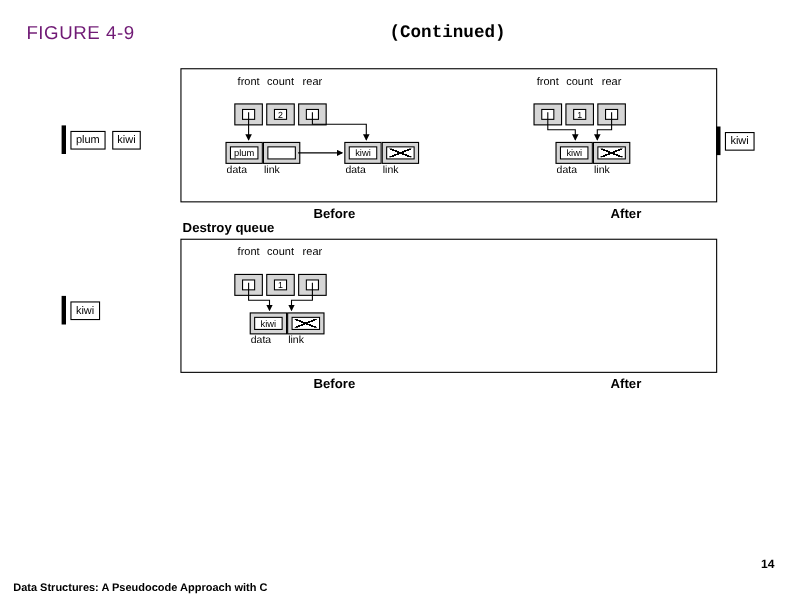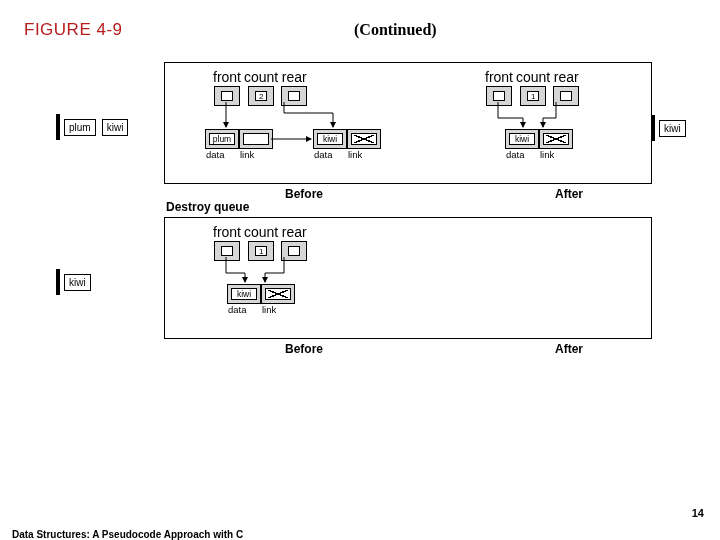--- a/index.html
+++ b/index.html
@@ -16,34 +16,34 @@
     position: absolute;
     left: 24px;
     top: 20px;
     display: flex;
     align-items: baseline;
     gap: 10px;
   }
   .fig-label {
     font-family: "Trebuchet MS", Arial, sans-serif;
     font-size: 17px;
-    color: #b91c1c;
+    color: #701a75;
     letter-spacing: 0.5px;
   }
   .fig-title {
     font-family: "Trebuchet MS", Arial, sans-serif;
     font-size: 17px;
     color: #888;
     letter-spacing: 0.5px;
   }
   .continued {
     position: absolute;
     left: 354px;
     top: 21px;
-    font-family: Liberation Serif, serif;
+    font-family: Liberation Mono, monospace;
     font-weight: bold;
     font-size: 16px;
   }
   .diagram-area {
     position: absolute;
     left: 56px;
     top: 62px;
     width: 600px;
   }
   .section-label {
@@ -135,22 +135,22 @@
     background: #fff;
     width: 12px;
     height: 10px;
     box-sizing: border-box;
     font-size: 8px;
     display: flex;
     align-items: center;
     justify-content: center;
   }
   .hdr-row .toplab {
-    font-size: 14px;
-    margin-bottom: 1px;
+    font-size: 10px;
+    margin-bottom: 14px;
   }
 
   
   .node {
     position: absolute;
     display: flex;
   }
   .node .ncell {
     border: 1px solid #000;
     background: #d6d6d6;

